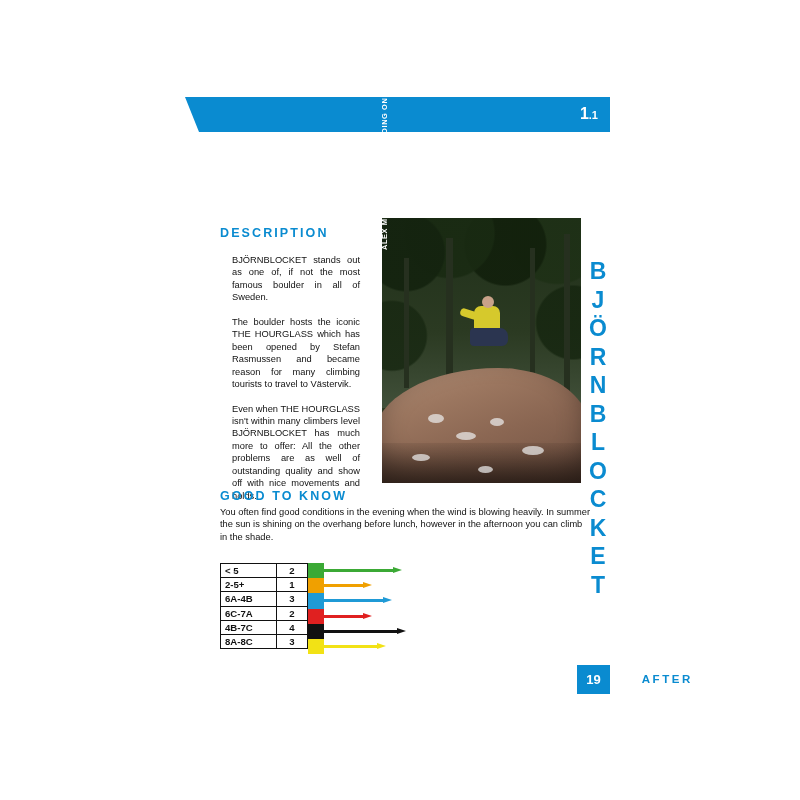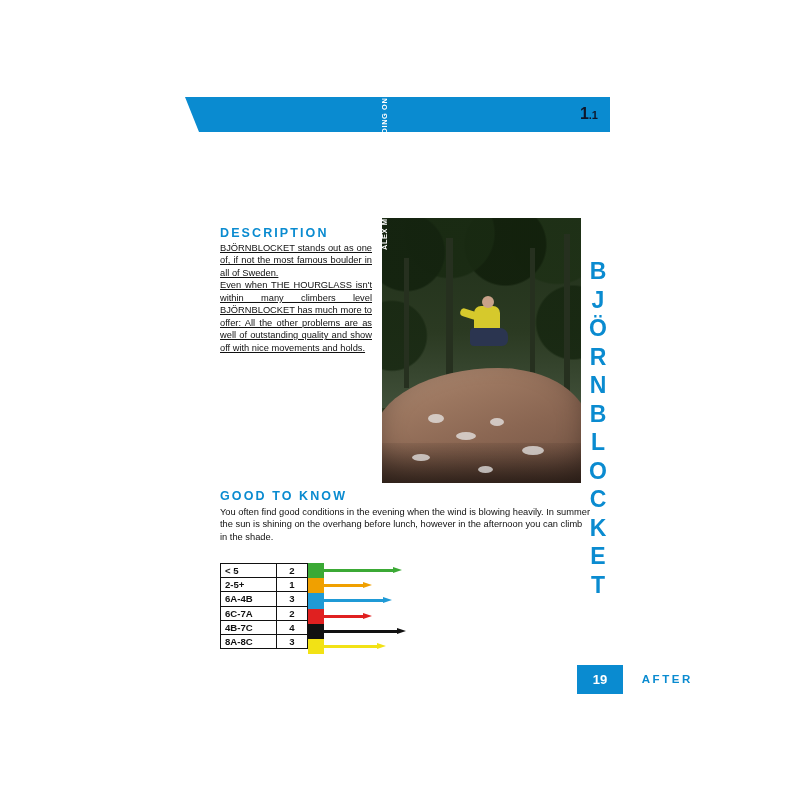--- a/index.html
+++ b/index.html
@@ -25,21 +25,21 @@
   .header-bar .notch{
     position:absolute;
     left:0;top:0;
     width:0;height:0;
     border-left:14px solid #ffffff;
     border-top:35px solid transparent;
   }
   .section-num{
     position:absolute;
     right:12px;top:8px;
-    color:#0f172a;
+    color:#ffffff;
     font-size:16px;
     font-weight:bold;
     letter-spacing:0px;
   }
   .section-num .sub{font-size:11px;vertical-align:baseline;}
   
   .title{
     position:absolute;
     left:220px;top:130px;
     width:400px;
@@ -60,21 +60,21 @@
   }
   .desc-body{
     position:absolute;
     left:220px;top:242px;
     width:152px;
     color:#111111;
     font-size:9.3px;
     line-height:12.45px;
     text-align:justify;
   }
-  .desc-body p{margin:0;text-decoration:underline;}
+  .desc-body p{margin:12px;}
   
   .gtk-head{
     position:absolute;
     left:220px;top:489px;
     color:#0a8bd0;
     font-size:12.5px;
     font-weight:bold;
     letter-spacing:2.1px;
   }
   .gtk-body{
@@ -209,21 +209,21 @@
     position:absolute;
     right:107px;top:673px;
     color:#0a8bd0;
     font-size:11.5px;
     font-weight:bold;
     letter-spacing:2.6px;
   }
   .footer-page{
     position:absolute;
     left:577px;top:665px;
-    width:46px;height:29px;
+    width:33px;height:29px;
     background:#0a8bd0;
     color:#ffffff;
     font-size:13px;
     font-weight:bold;
     text-align:center;
     line-height:29px;
   }
 </style>
 </head>
 <body>
@@ -232,20 +232,21 @@
 
   <div class="header-bar">
     <div class="notch"></div>
     <div class="section-num"><span>1</span><span class="sub">.1</span></div>
   </div>
 
 
   <div class="desc-head">DESCRIPTION</div>
   <div class="desc-body">
     <p>BJÖRNBLOCKET stands out as one of, if not the most famous boulder in all of Sweden.</p>
+    <p>The boulder hosts the iconic THE HOURGLASS which has been opened by Stefan Rasmussen and became reason for many climbing tourists to travel to Västervik.</p>
     <p>Even when THE HOURGLASS isn't within many climbers level BJÖRNBLOCKET has much more to offer: All the other problems are as well of outstanding quality and show off with nice movements and holds.</p>
   </div>
 
   <div class="photo">
     <div class="sky"></div>
     <div class="trees"></div>
     <div class="trunk" style="left:22px;top:40px;height:130px;"></div>
     <div class="trunk" style="left:64px;top:20px;height:150px;width:7px;"></div>
     <div class="trunk" style="left:148px;top:30px;height:140px;"></div>
     <div class="trunk" style="left:182px;top:16px;height:160px;width:6px;"></div>

